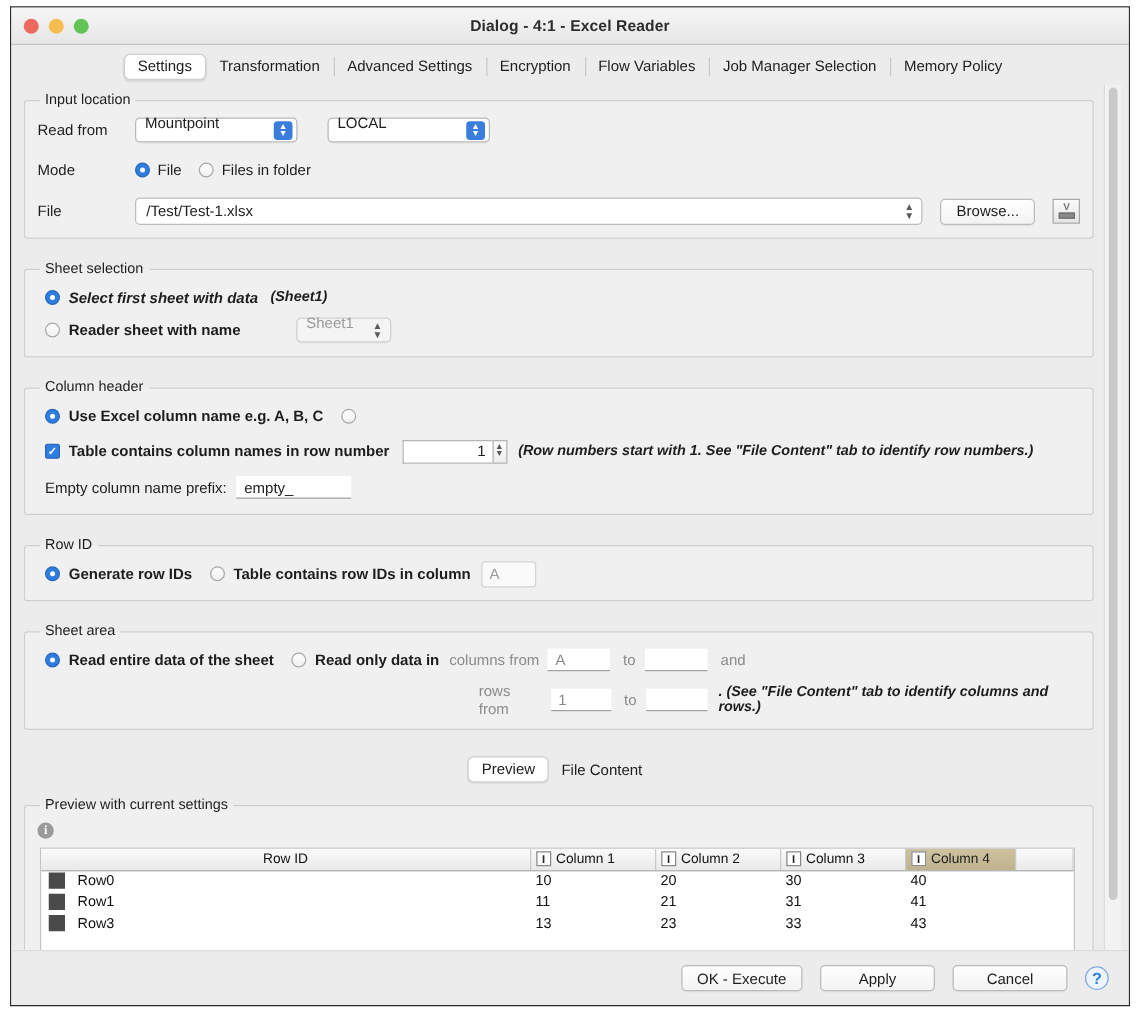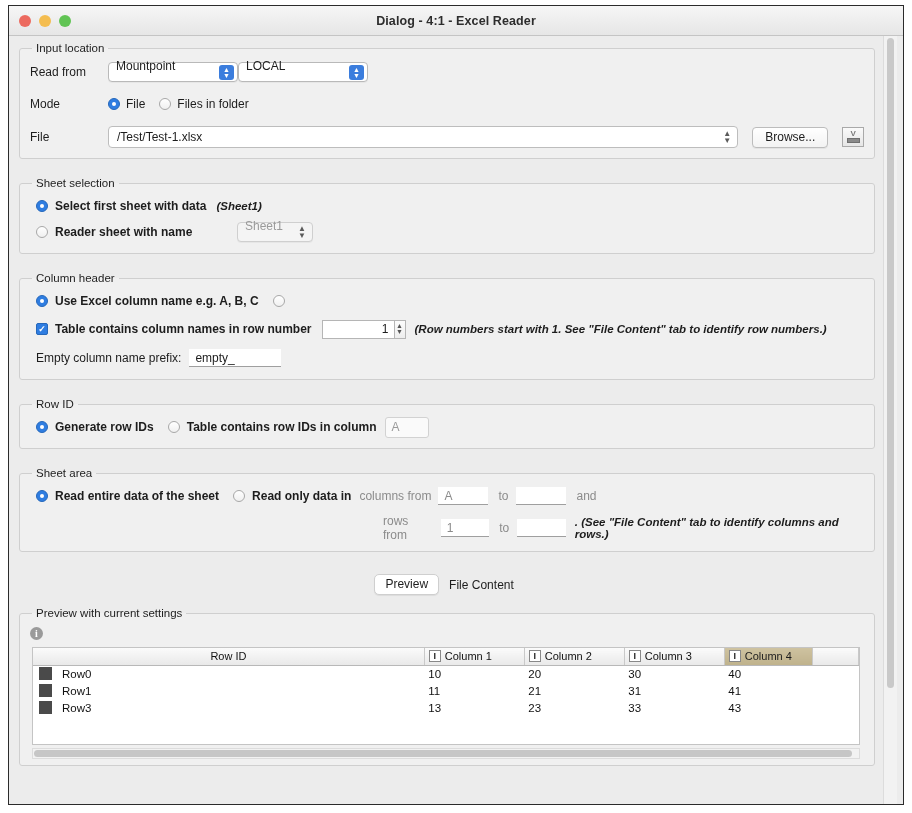--- a/index.html
+++ b/index.html
@@ -321,37 +321,46 @@
 
     <div class="titlebar">
       <div class="traffic">
         <div class="dot red"></div>
         <div class="dot yellow"></div>
         <div class="dot green"></div>
       </div>
       <div class="title">Dialog - 4:1 - Excel Reader</div>
     </div>
 
+    <div class="tabbar">
+      <div class="tab active">Settings</div>
+      <div class="tab">Transformation</div>
+      <div class="tab">Advanced Settings</div>
+      <div class="tab">Encryption</div>
+      <div class="tab">Flow Variables</div>
+      <div class="tab">Job Manager Selection</div>
+      <div class="tab">Memory Policy</div>
+    </div>
 
     <div class="bodywrap">
       <div class="content">
 
         <fieldset class="group">
           <legend>Input location</legend>
 
           <div class="row" style="margin-top:2px;">
             <div class="lbl" style="width:78px;">Read from</div>
             <div class="combo" style="width:130px;">
               <span>Mountpoint</span>
               <span class="stepper">
                   <span>▲</span>
                   <span>▼</span>
                 </span>
             </div>
-            <div class="combo" style="width:130px; ">
+            <div class="combo" style="width:130px; margin-left:24px;">
               <span>LOCAL</span>
               <span class="stepper">
                   <span>▲</span>
                   <span>▼</span>
                 </span>
             </div>
           </div>
 
           <div class="row" style="margin-top:8px;">
             <div class="lbl" style="width:78px;">Mode</div>
@@ -376,21 +385,21 @@
                 <span class="bar"></span>
             </div>
           </div>
         </fieldset>
 
         <fieldset class="group">
           <legend>Sheet selection</legend>
 
           <div class="row" style="margin-top:1px;">
             <div class="radio on" style="margin-left:6px;"></div>
-            <div class="lbl" style="margin-left:7px; font-weight:600;">Select first sheet with data</div>
+            <div class="lbl" style="margin-left:7px; font-weight:600;font-style:italic;">Select first sheet with data</div>
             <div class="ital b" style="margin-left:10px;">(Sheet1)</div>
           </div>
 
           <div class="row" style="margin-top:2px;">
             <div class="radio" style="margin-left:6px;"></div>
             <div class="lbl" style="margin-left:7px; font-weight:600; width:182px;">Reader sheet with name</div>
             <div class="combo disabled" style="width:76px; background:#f4f4f4; border-color:#cfcfcf; color:#9a9a9a;">
               <span>Sheet1</span>
               <span class="chev">
                   <span>▲</span>
@@ -550,15 +559,21 @@
           </div>
         </fieldset>
 
       </div>
 
       <div class="vscroll">
         <div class="vthumb"></div>
       </div>
     </div>
 
+    <div class="footer">
+      <div class="btn" style="min-width:92px;">OK - Execute</div>
+      <div class="btn" style="min-width:92px;">Apply</div>
+      <div class="btn" style="min-width:92px;">Cancel</div>
+      <div class="helpbtn">?</div>
+    </div>
 
   </div>
 </div>
 
 </body></html>

